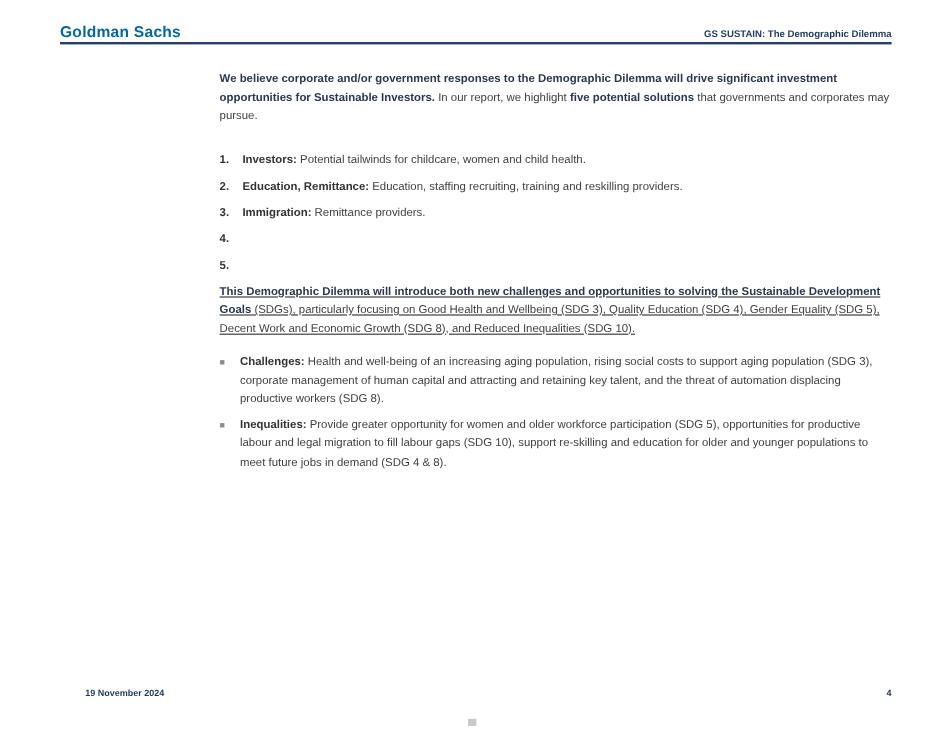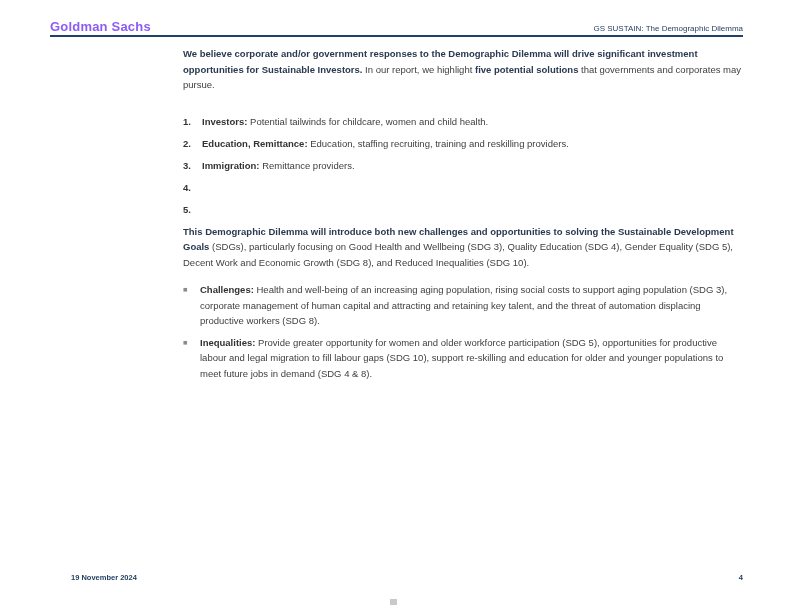--- a/index.html
+++ b/index.html
@@ -20,40 +20,40 @@
     left: 50px;
     right: 50px;
     top: 19px;
     display: flex;
     justify-content: space-between;
     align-items: baseline;
   }
   .brand {
     font-size: 13px;
     font-weight: bold;
-    color: #8b5cf6;
+    color: #0369a1;
     letter-spacing: 0.2px;
   }
   .report-title {
     font-size: 8px;
-    font-weight: normal;
+    font-weight: bold;
     color: #1f3a5f;
   }
   .header-rule {
     position: absolute;
     left: 50px;
     right: 50px;
     top: 35px;
     height: 2px;
     background: #22406b;
   }
   .content {
     position: absolute;
     left: 183px;
-    top: 46px;
+    top: 58px;
     width: 560px;
     font-size: 9.5px;
     line-height: 15.5px;
     color: #404040;
   }
   p.lead {
     margin: 0;
   }
   p.lead b {
     color: #2a3950;
@@ -71,20 +71,21 @@
     width: 19px;
     flex: 0 0 19px;
     font-weight: bold;
     color: #333333;
   }
   .num-text b, .bullet-text b {
     color: #333333;
   }
   p.sdg {
     margin-top: 4px;
+    text-decoration: underline;
   }
   .bullets {
     margin-top: 12px;
   }
   .bullet-item {
     display: flex;
     margin-bottom: 6px;
   }
   .bullet-marker {
     width: 17px;

